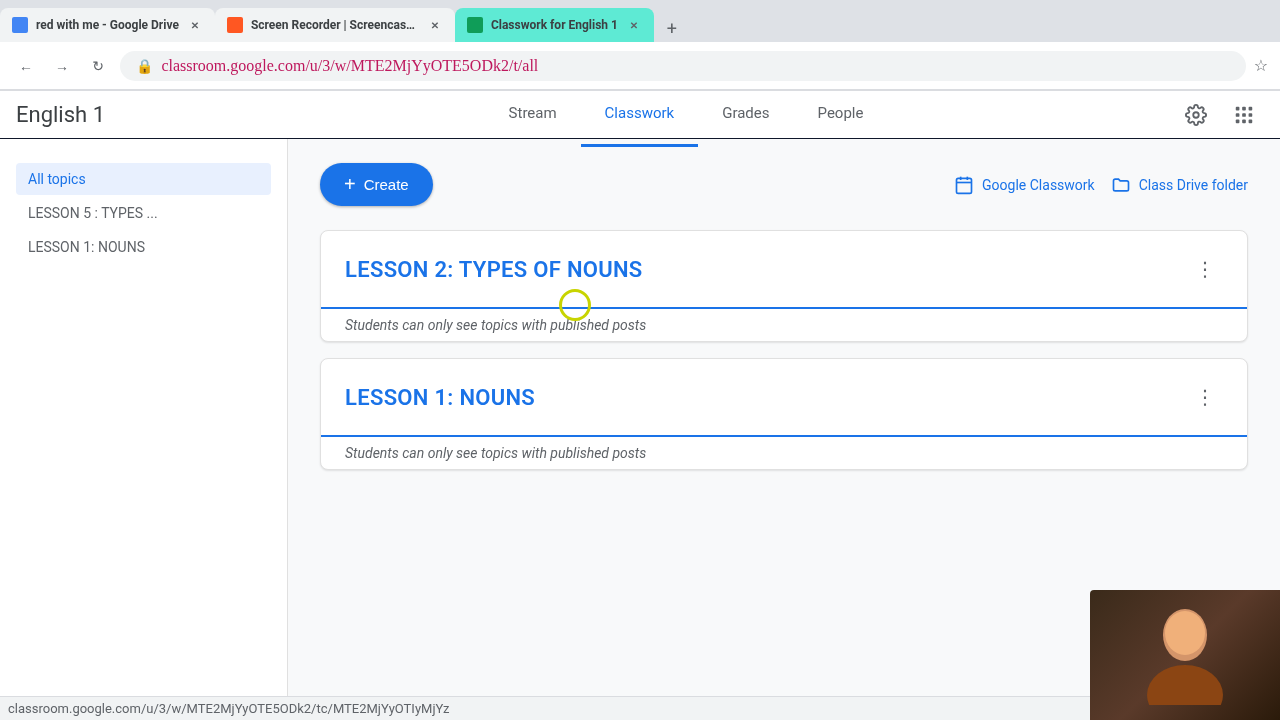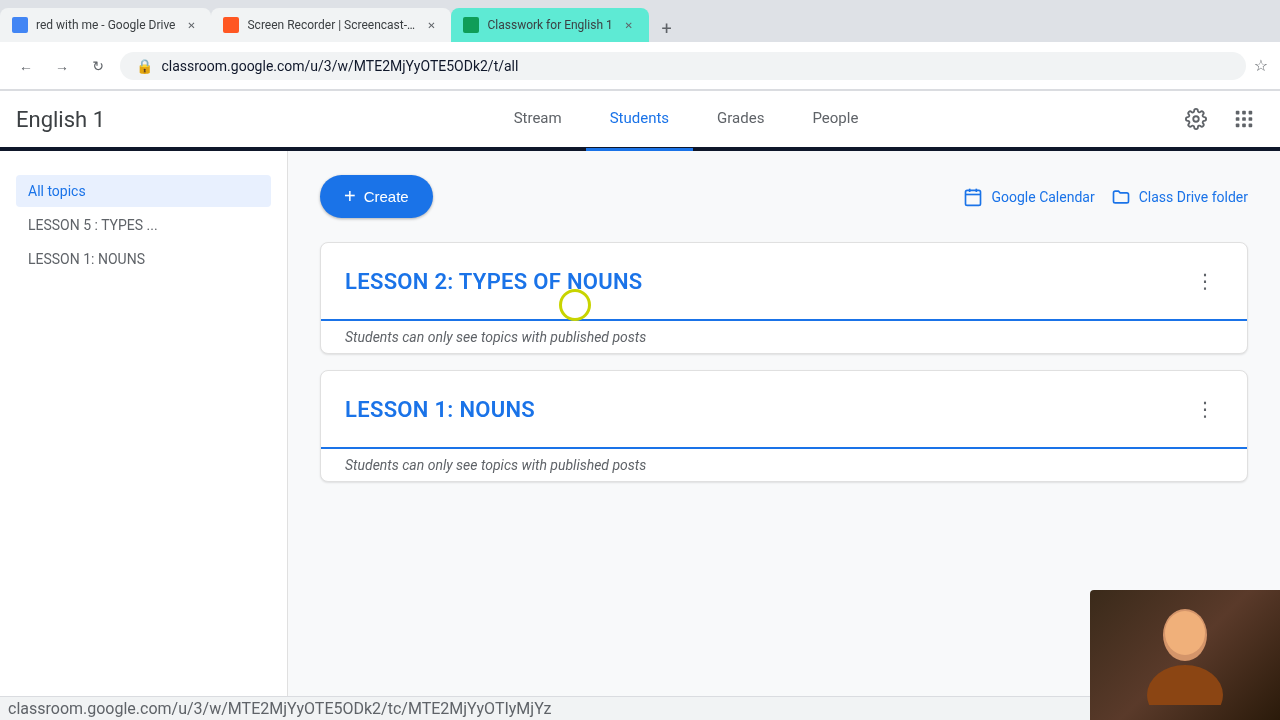--- a/index.html
+++ b/index.html
@@ -1,39 +1,39 @@
 <!DOCTYPE html>
 <html><head>
   <meta charset="utf-8">
   <style>
     * { margin: 0; padding: 0; box-sizing: border-box; }
     body { font-family: 'Roboto', Arial, sans-serif; background: #fff; font-size: 14px; overflow: hidden; width: 1280px; height: 720px; }
 
     
     .browser-chrome { background: #f1f3f4; border-bottom: 1px solid #dadce0; }
     .tab-bar { display: flex; align-items: flex-end; padding: 8px 0 0 0; height: 42px; background: #dee1e6; }
-    .tab { display: flex; align-items: center; padding: 0 12px; height: 34px; background: #f1f3f4; border-radius: 8px 8px 0 0; font-size: 13px; color: #3c4043; gap: 8px; min-width: 140px; max-width: 240px; cursor: pointer; }
+    .tab { display: flex; align-items: center; padding: 0 12px; height: 34px; background: #f1f3f4; border-radius: 8px 8px 0 0; font-size: 13px; color: #3c4043; gap: 8px; min-width: 140px; max-width: 240px; cursor: pointer; font-weight: bold; }
     .tab.active { background: #5eead4; margin-top: 36px; }
     .tab-favicon { width: 16px; height: 16px; border-radius: 2px; flex-shrink: 0; }
     .tab-favicon.google-drive { background: #4285f4; }
     .tab-favicon.screencast { background: #ff5722; }
     .tab-favicon.classroom { background: #0f9d58; }
     .tab-title { flex: 1; overflow: hidden; text-overflow: ellipsis; white-space: nowrap; font-size: 12px; }
     .tab-close { width: 16px; height: 16px; border-radius: 50%; display: flex; align-items: center; justify-content: center; font-size: 10px; color: #5f6368; cursor: pointer; flex-shrink: 0; }
     .new-tab-btn { width: 28px; height: 28px; border-radius: 50%; display: flex; align-items: center; justify-content: center; color: #5f6368; font-size: 18px; cursor: pointer; margin-left: 4px; }
 
     .address-bar { display: flex; align-items: center; padding: 6px 12px; gap: 8px; background: #fff; border-bottom: 1px solid #dadce0; height: 48px; }
     .nav-btn { width: 28px; height: 28px; border-radius: 50%; display: flex; align-items: center; justify-content: center; color: #5f6368; font-size: 14px; cursor: pointer; }
     .url-bar { flex: 1; background: #f1f3f4; border-radius: 20px; padding: 6px 16px; font-size: 14px; color: #202124; display: flex; align-items: center; gap: 8px; }
     .lock-icon { color: #5f6368; font-size: 14px; }
-    .url-text { font-size: 14px; color: #0f172a; }
+    .url-text { font-size: 16px; color: #be185d; font-family: Liberation Serif, serif; }
     .bookmark-btn { color: #5f6368; font-size: 16px; cursor: pointer; }
 
     
-    .app-header { display: flex; align-items: center; padding: 0 16px; height: 60px; border-bottom: 4px solid #0f172a; background: #fff; }
+    .app-header { display: flex; align-items: center; padding: 0 16px; height: 48px; border-bottom: 1px solid #0f172a; background: #fff; }
     .class-name { font-size: 22px; color: #3c4043; font-weight: 400; min-width: 180px; }
     .nav-tabs { display: flex; align-items: center; flex: 1; justify-content: center; gap: 0; }
     .nav-tab { padding: 4px 24px; height: 64px; display: flex; align-items: center; font-size: 15px; color: #5f6368; text-decoration: none; cursor: pointer; position: relative; border-bottom: 3px solid transparent; }
     .nav-tab.active { color: #1a73e8; border-bottom: 3px solid #1a73e8; }
     .header-actions { display: flex; align-items: center; gap: 8px; margin-left: auto; }
     .icon-btn { width: 40px; height: 40px; border-radius: 50%; display: flex; align-items: center; justify-content: center; cursor: pointer; color: #5f6368; }
 
     
     .main-layout { display: flex; background: #f8f9fa; min-height: calc(720px - 42px - 48px - 64px); }
     .sidebar { width: 288px; padding: 24px 16px; background: #fff; border-right: 1px solid #e0e0e0; }
@@ -58,21 +58,21 @@
     .lesson-card-body p { color: #5f6368; font-size: 14px; }
 
     
     .cursor-highlight { position: absolute; width: 32px; height: 32px; border: 3px solid #c8d400; border-radius: 50%; pointer-events: none; transform: translate(-50%, -50%); left: 575px; top: 305px; z-index: 100; }
 
     
     .webcam-overlay { position: fixed; bottom: 0; right: 0; width: 190px; height: 130px; background: #222; border-radius: 4px 0 0 0; overflow: hidden; }
     .webcam-inner { width: 100%; height: 100%; background: linear-gradient(135deg, #3a2a1a 0%, #5a3a2a 50%, #2a1a0a 100%); display: flex; align-items: center; justify-content: center; }
 
     
-    .status-bar { position: fixed; bottom: 0; left: 0; right: 190px; background: #f1f3f4; border-top: 1px solid #dadce0; height: 24px; display: flex; align-items: center; padding: 0 8px; font-size: 16px; color: #5f6368; gap: 16px; z-index: 50; }
+    .status-bar { position: fixed; bottom: 0; left: 0; right: 190px; background: #f1f3f4; border-top: 1px solid #dadce0; height: 24px; display: flex; align-items: center; padding: 0 8px; font-size: 13px; color: #5f6368; gap: 16px; z-index: 50; }
   </style>
 </head>
 <body>
 
 <div class="browser-chrome">
 
   <div class="tab-bar">
     <div class="tab">
       <div class="tab-favicon google-drive"></div>
       <span class="tab-title">red with me - Google Drive</span>
@@ -103,21 +103,21 @@
   </div>
 </div>
 
 <div class="app-header">
   <span class="class-name">English 1</span>
   <nav class="nav-tabs">
     <div class="nav-tab">
       <span>Stream</span>
     </div>
     <div class="nav-tab active">
-      <span>Students</span>
+      <span>Classwork</span>
     </div>
     <div class="nav-tab">
       <span>Grades</span>
     </div>
     <div class="nav-tab">
       <span>People</span>
     </div>
   </nav>
   <div class="header-actions">
     <div class="icon-btn">
@@ -164,21 +164,21 @@
         <span>Create</span>
       </button>
       <div class="toolbar-right">
         <a class="toolbar-link">
           <svg width="20" height="20" viewBox="0 0 24 24" fill="none" stroke="#1a73e8" stroke-width="2">
             <rect x="3" y="4" width="18" height="18" rx="2"></rect>
             <line x1="3" y1="9" x2="21" y2="9"></line>
             <line x1="8" y1="2" x2="8" y2="6"></line>
             <line x1="16" y1="2" x2="16" y2="6"></line>
           </svg>
-          <span>Google Calendar</span>
+          <span>Google Classwork</span>
         </a>
         <a class="toolbar-link">
           <svg width="20" height="20" viewBox="0 0 24 24" fill="none" stroke="#1a73e8" stroke-width="2">
             <path d="M3 7a2 2 0 0 1 2-2h4l2 2h8a2 2 0 0 1 2 2v8a2 2 0 0 1-2 2H5a2 2 0 0 1-2-2V7z"></path>
           </svg>
           <span>Class Drive folder</span>
         </a>
       </div>
     </div>
 

